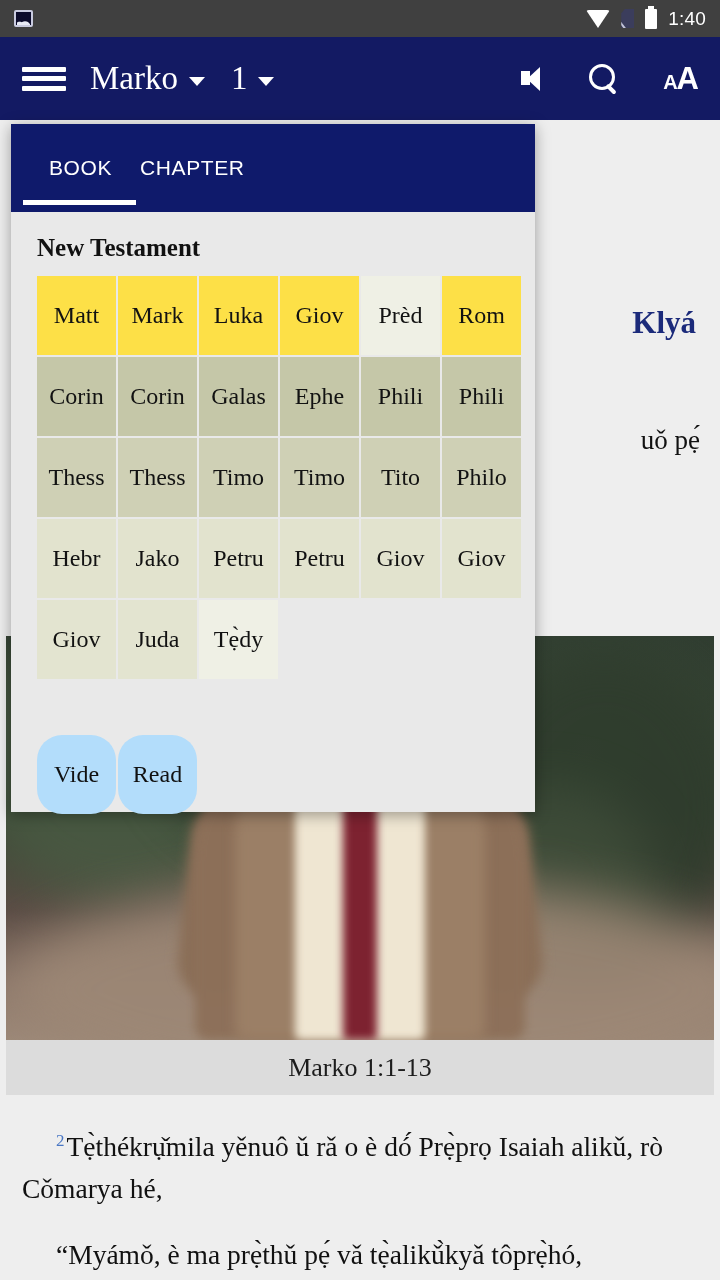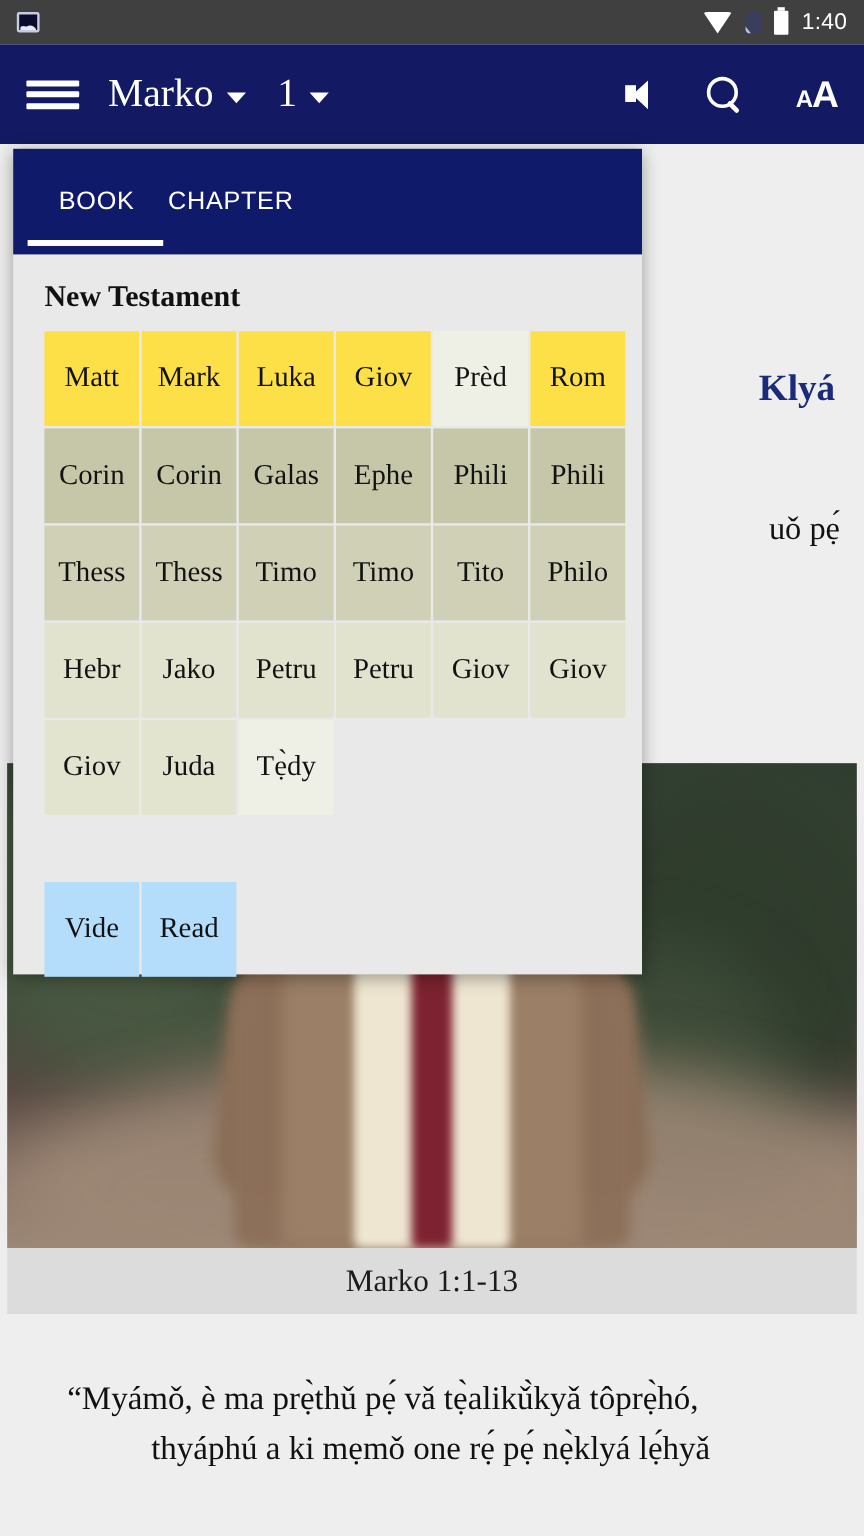--- a/index.html
+++ b/index.html
@@ -208,21 +208,21 @@
   }
   .bk.sh0 { background:#fde047; }
   .bk.sh1 { background:#c5c7a8; }
   .bk.sh2 { background:#cfd0b5; }
   .bk.sh3 { background:#e2e3ce; }
   .bk.sh4 { background:#e3e4d0; }
   .bk.hl  { background:#eff0e5; }
   .actions { display:flex; gap:2px; padding: 56px 0 0 26px; }
   .act {
     width:79px; height:79px; background:#b3ddfb; display:flex; align-items:center;
-    justify-content:center; font-size:24px; color:#111; cursor:pointer;
+    justify-content:center; font-size:24px; color:#111; cursor:pointer;border-radius:25px;
   }
 </style>
 </head>
 <body>
 
 <div id="root">
 
   <div class="statusbar">
     <div class="left">
       <span class="ic-photo"></span>
@@ -269,20 +269,23 @@
         <span class="cloak"></span>
           <span class="cloak2"></span>
         <span class="robe"></span>
           <span class="sash"></span>
       </div>
     </div>
 
     <div class="caption">Marko 1:1-13</div>
 
     <div class="verses">
+      <p class="vp">
+        <span class="vnum">2</span><span>Tẹ̀thékrụ̌mila yěnuô ǔ rǎ o è dó́ Prẹ̀prọ Isaiah alikǔ, rò Cǒmarya hé,</span>
+      </p>
       <div class="poetry">
         <span class="ln i1">“Myámǒ, è ma prẹ̀thǔ pẹ́ vǎ tẹ̀alikǔ̀kyǎ tôprẹ̀hó,</span>
         <span class="ln i2">thyáphú a ki mẹmǒ one rẹ́ pẹ́ nẹ̀klyá lẹ́hyǎ</span>
 
       </div>
     </div>
   </div>
 
   <div class="panel">
     <div class="panel-tabs">

